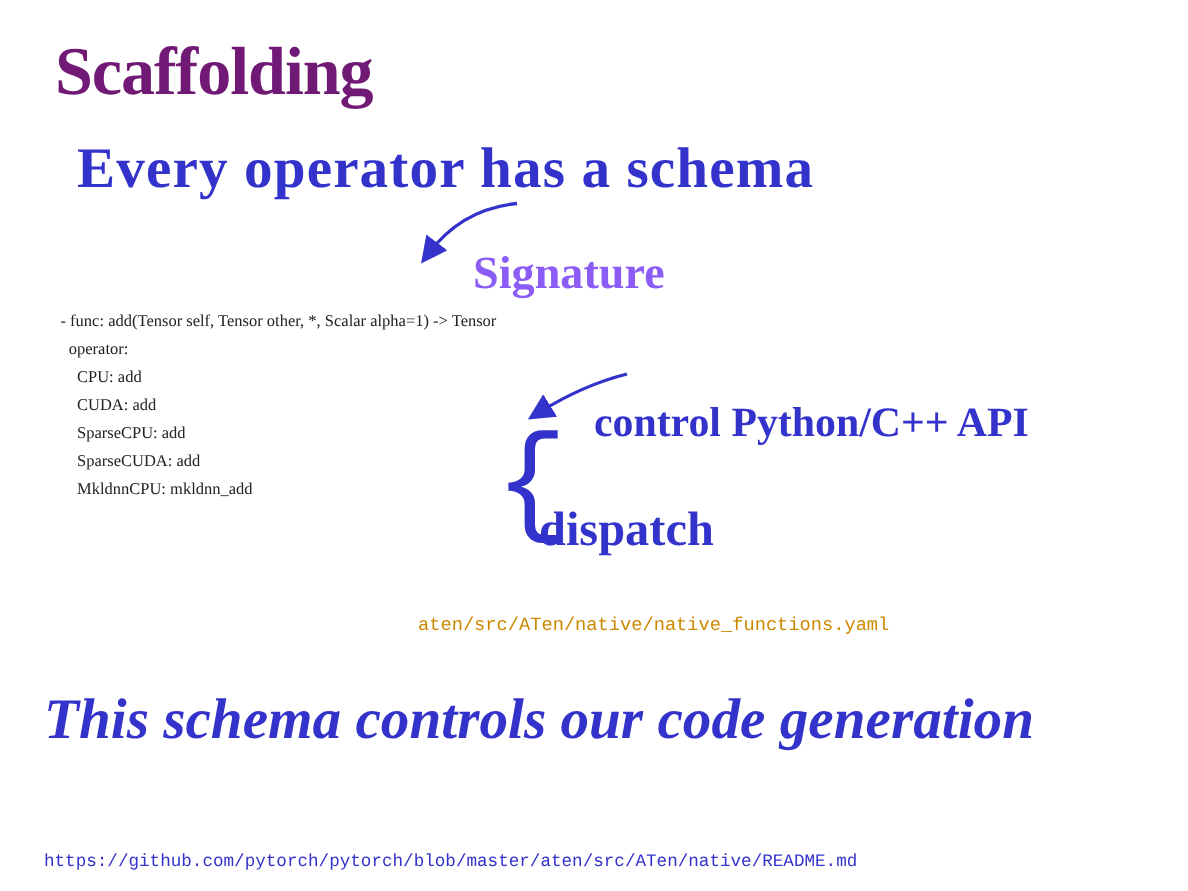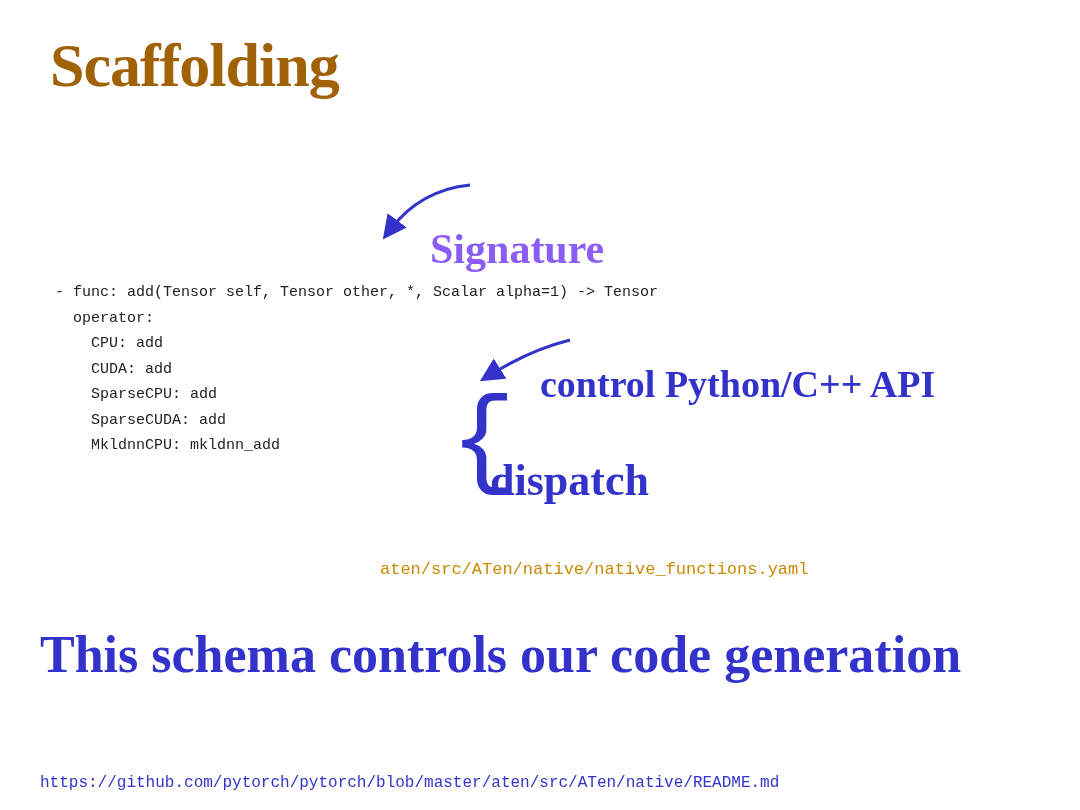--- a/index.html
+++ b/index.html
@@ -17,21 +17,21 @@
       width: 1080px;
       height: 810px;
       position: relative;
       padding: 30px 50px;
     }
 
     .title {
       font-family: 'Arial', sans-serif;
       font-size: 62px;
       font-weight: 900;
-      color: #a16207;
+      color: #701a75;
       letter-spacing: -1px;
       margin-bottom: 23px;
       font-style: normal;
       
       font-family: Georgia, serif;
     }
 
     .headline {
       font-size: 52px;
       color: #3333cc;
@@ -49,21 +49,21 @@
       font-weight: bold;
       position: absolute;
       top: 225px;
       left: 430px;
     }
 
     .code-block {
       position: absolute;
       top: 280px;
       left: 55px;
-      font-family: Liberation Mono, monospace;
+      font-family: Liberation Serif, serif;
       font-size: 15px;
       color: #222222;
       line-height: 1.7;
       background: transparent;
     }
 
     .code-block .line {
       display: block;
       white-space: pre;
     }
@@ -117,20 +117,21 @@
 
     .bottom-headline {
       font-size: 52px;
       color: #3333cc;
       font-family: Georgia, serif;
       font-weight: bold;
       position: absolute;
       top: 625px;
       left: 40px;
       letter-spacing: 0px;
+      font-style: italic;
     }
 
     .footer-link {
       position: absolute;
       bottom: 18px;
       left: 40px;
       font-family: 'Courier New', Courier, monospace;
       font-size: 16px;
       color: #3333cc;
     }
@@ -142,20 +143,21 @@
       left: 440px;
     }
   </style>
 </head>
 <body>
 
 <div class="slide">
 
   <div class="title">Scaffolding</div>
 
+  <div class="headline">Every operator  has a  schema</div>
 
   <svg class="arrows-svg" width="200" height="80" viewBox="0 0 200 80">
 
     <path d="M 130,10 Q 80,15 50,55" stroke="#3333cc" stroke-width="3" fill="none" marker-end="url(#arr1)"></path>
     <defs>
       <marker id="arr1" markerWidth="8" markerHeight="8" refX="4" refY="4" orient="auto">
         <path d="M0,0 L8,4 L0,8 Z" fill="#3333cc"></path>
       </marker>
     </defs>
   </svg>

